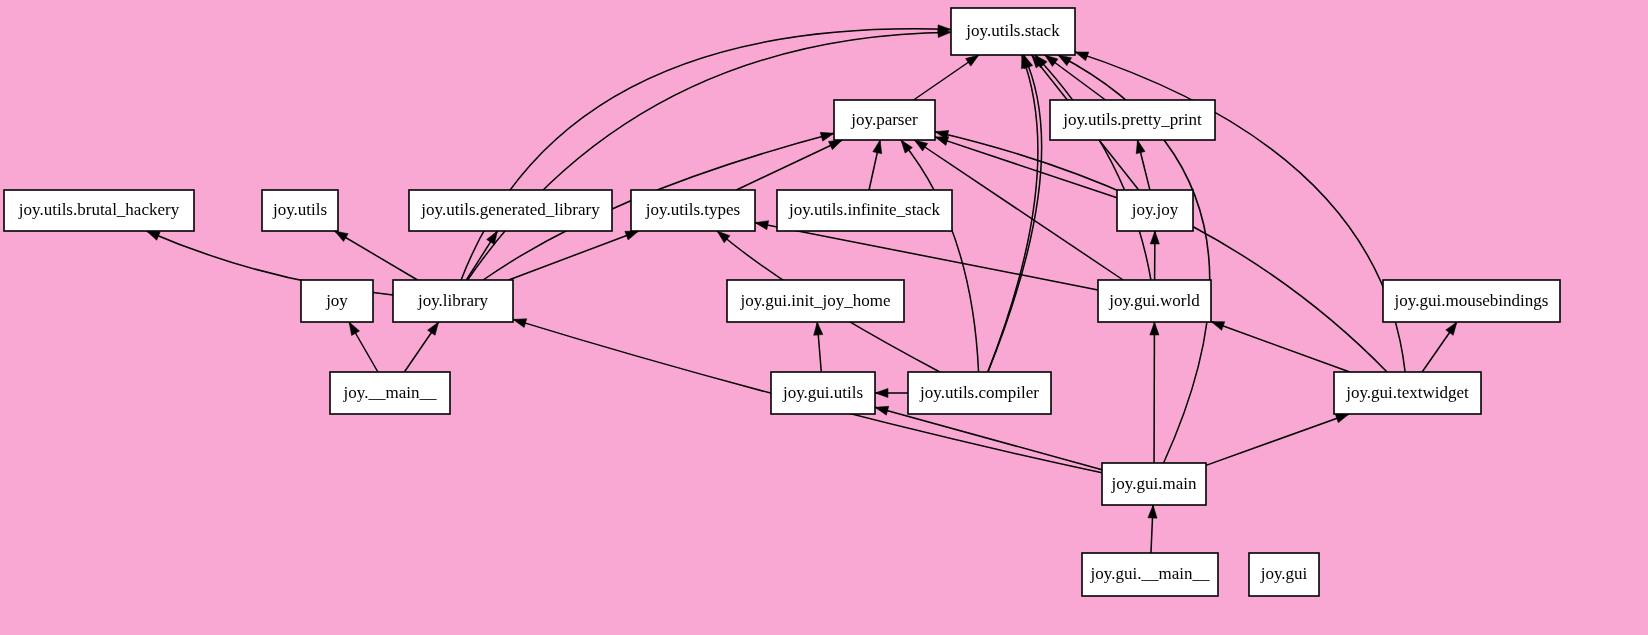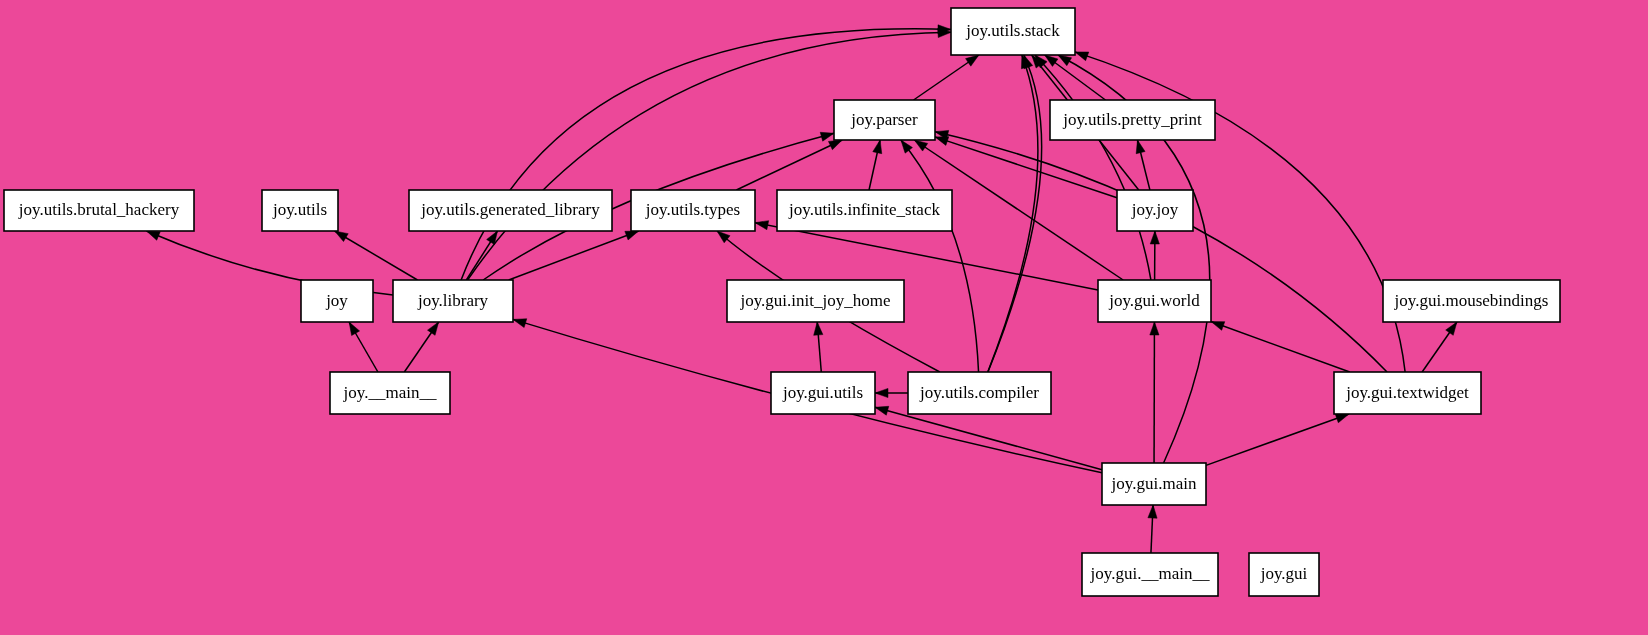--- a/index.html
+++ b/index.html
@@ -4,21 +4,21 @@
 <style>
   html, body {
     margin: 0;
     padding: 0;
     background: #ffffff;
   }
   #canvas {
     position: relative;
     width: 1648px;
     height: 635px;
-    background: #ec4899;
+    background: #f9a8d4;
     overflow: hidden;
   }
   svg#graph {
     position: absolute;
     left: 0;
     top: 0;
     width: 1648px;
     height: 635px;
   }
   .node-rect {

